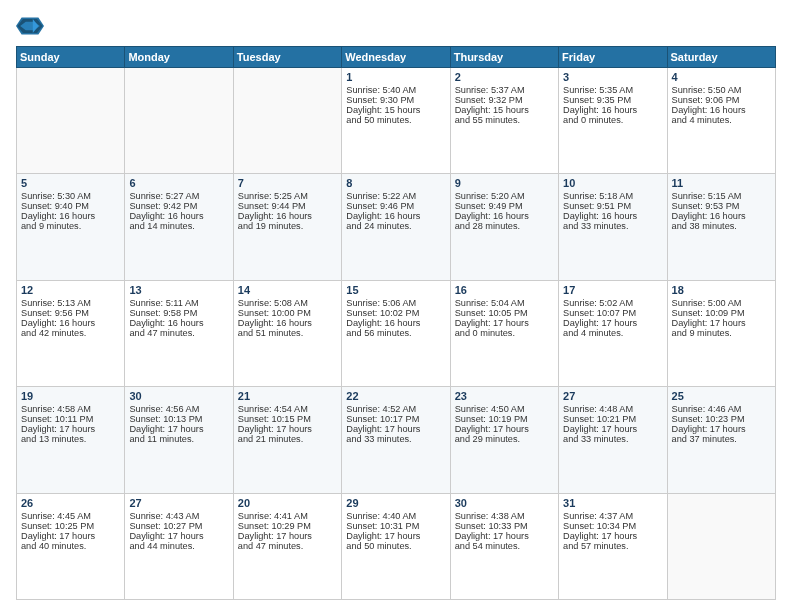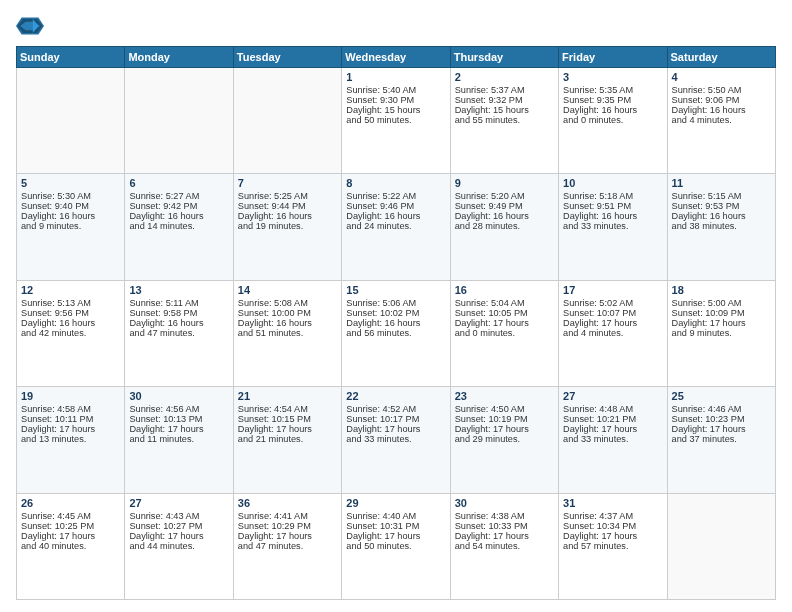--- a/index.html
+++ b/index.html
@@ -321,21 +321,21 @@
             <div>and 40 minutes.</div>
           </td>
           <td>
             <span class="day-num">27</span>
             <div>Sunrise: 4:43 AM</div>
             <div>Sunset: 10:27 PM</div>
             <div>Daylight: 17 hours</div>
             <div>and 44 minutes.</div>
           </td>
           <td>
-            <span class="day-num">36</span>
+            <span class="day-num">20</span>
             <div>Sunrise: 4:41 AM</div>
             <div>Sunset: 10:29 PM</div>
             <div>Daylight: 17 hours</div>
             <div>and 47 minutes.</div>
           </td>
           <td>
             <span class="day-num">29</span>
             <div>Sunrise: 4:40 AM</div>
             <div>Sunset: 10:31 PM</div>
             <div>Daylight: 17 hours</div>

